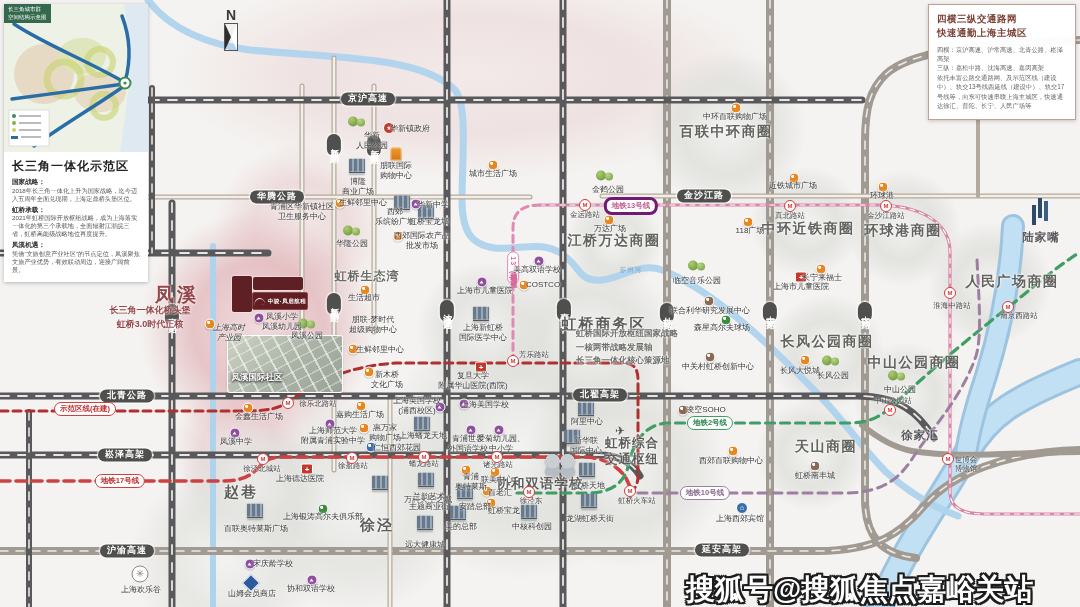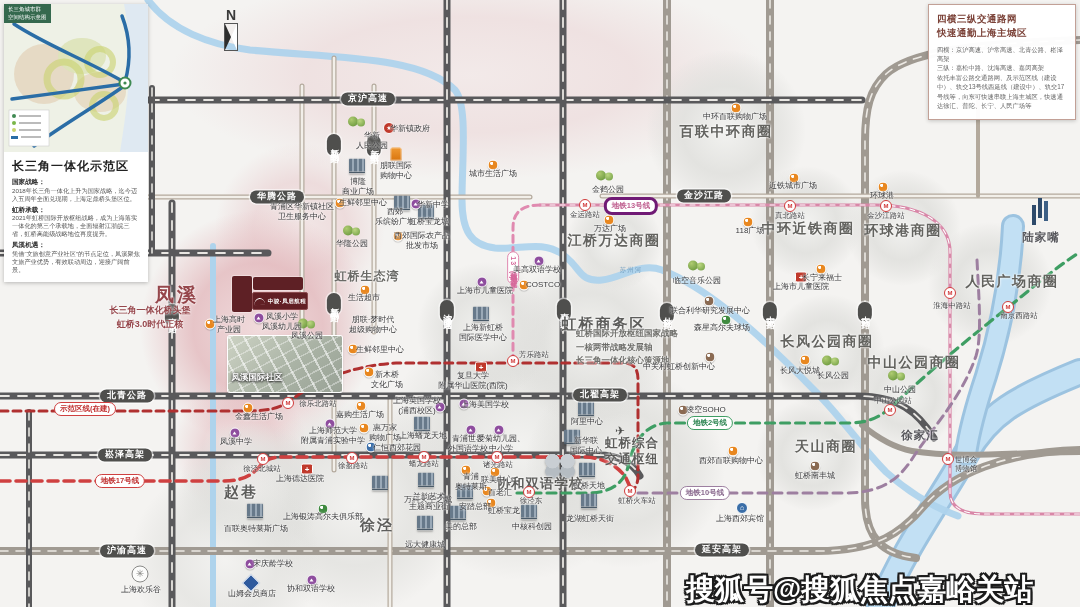--- a/index.html
+++ b/index.html
@@ -308,21 +308,21 @@
       <div class="lb poi" style="left: 610px; top: 229px;">万达广场</div>
       <div class="lb poi" style="left: 735px; top: 117px;">中环百联购物广场</div>
       <div class="lb poi" style="left: 793px; top: 186px;">近铁城市广场</div>
       <div class="lb poi" style="left: 750px; top: 231px;">118广场</div>
       <div class="lb poi" style="left: 882px; top: 196px;">环球港</div>
       <div class="lb poi" style="left: 822px; top: 278px;">长宁来福士</div>
       <div class="lb poi" style="left: 801px; top: 287px;">上海市儿童医院</div>
       <div class="lb poi" style="left: 697px; top: 281px;">临空音乐公园</div>
       <div class="lb poi" style="left: 710px; top: 311px;">联合利华研究发展中心</div>
       <div class="lb poi" style="left: 722px; top: 328px;">森星高尔夫球场</div>
-      <div class="lb poi" style="left: 679px; top: 367px;">中关村虹桥创新中心</div>
+      <div class="lb poi" style="left: 718px; top: 367px;">中关村虹桥创新中心</div>
       <div class="lb poi" style="left: 800px; top: 371px;">长风大悦城</div>
       <div class="lb poi" style="left: 833px; top: 376px;">长风公园</div>
       <div class="lb poi" style="left: 900px; top: 390px;">中山公园</div>
       <div class="lb poi" style="left: 815px; top: 476px;">虹桥南丰城</div>
       <div class="lb poi" style="left: 706px; top: 410px;">凌空SOHO</div>
       <div class="lb poi" style="left: 731px; top: 461px;">西郊百联购物中心</div>
       <div class="lb poi" style="left: 740px; top: 519px;">上海西郊宾馆</div>
       <div class="lb poi" style="left: 587px; top: 422px;">阿里中心</div>
       <div class="lb poi" style="left: 586px; top: 446px;">新华联
 国际中心</div>
@@ -360,21 +360,21 @@
       <div class="lb poi" style="left: 473px; top: 381px;">复旦大学
 附属华山医院(西院)</div>
       <div class="lb poi" style="left: 485px; top: 291px;">上海市儿童医院</div>
       <div class="lb poi" style="left: 537px; top: 270px;">美高双语学校</div>
       <div class="lb poi" style="left: 543px; top: 285px;">COSTCO</div>
       <div class="lb poi" style="left: 483px; top: 333px;">上海新虹桥
 国际医学中心</div>
       <div class="lb poi" style="left: 282px; top: 322px;">凤溪小学
 凤溪幼儿园</div>
       <div class="lb poi" style="left: 307px; top: 336px;">凤溪公园</div>
-      <div class="lb poi" style="left: 229px; top: 325px;">上海高时
+      <div class="lb poi" style="left: 229px; top: 333px; font-style: italic;">上海高时
 产业园</div>
       <div class="lb poi" style="left: 364px; top: 298px;">生活超市</div>
       <div class="lb poi" style="left: 373px; top: 325px;">朋联·梦时代
 超级购物中心</div>
       <div class="lb poi" style="left: 380px; top: 350px;">生鲜邻里中心</div>
       <div class="lb poi" style="left: 387px; top: 380px;">新木桥
 文化广场</div>
       <div class="lb poi" style="left: 236px; top: 442px;">凤溪中学</div>
       <div class="lb poi" style="left: 256px; top: 529px;">百联奥特莱斯广场</div>
       <div class="lb poi" style="left: 141px; top: 590px;">上海欢乐谷</div>

